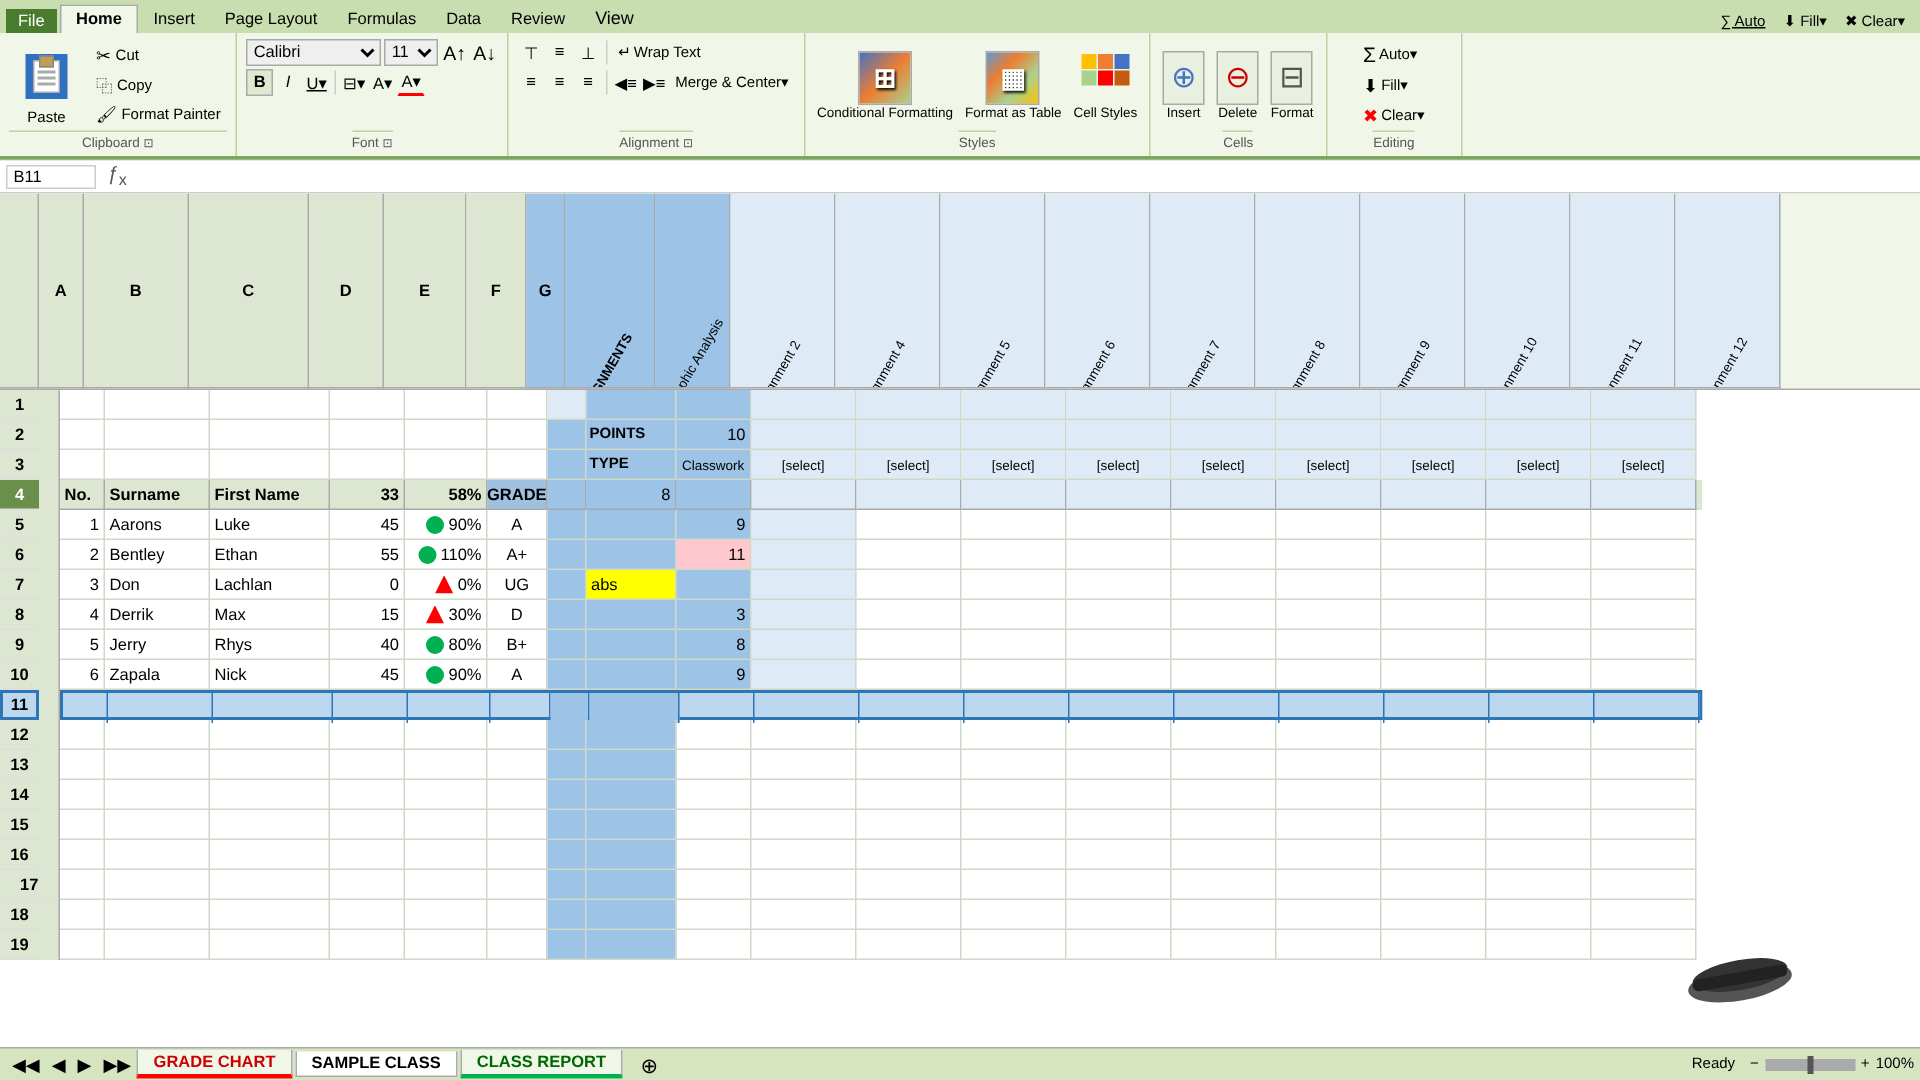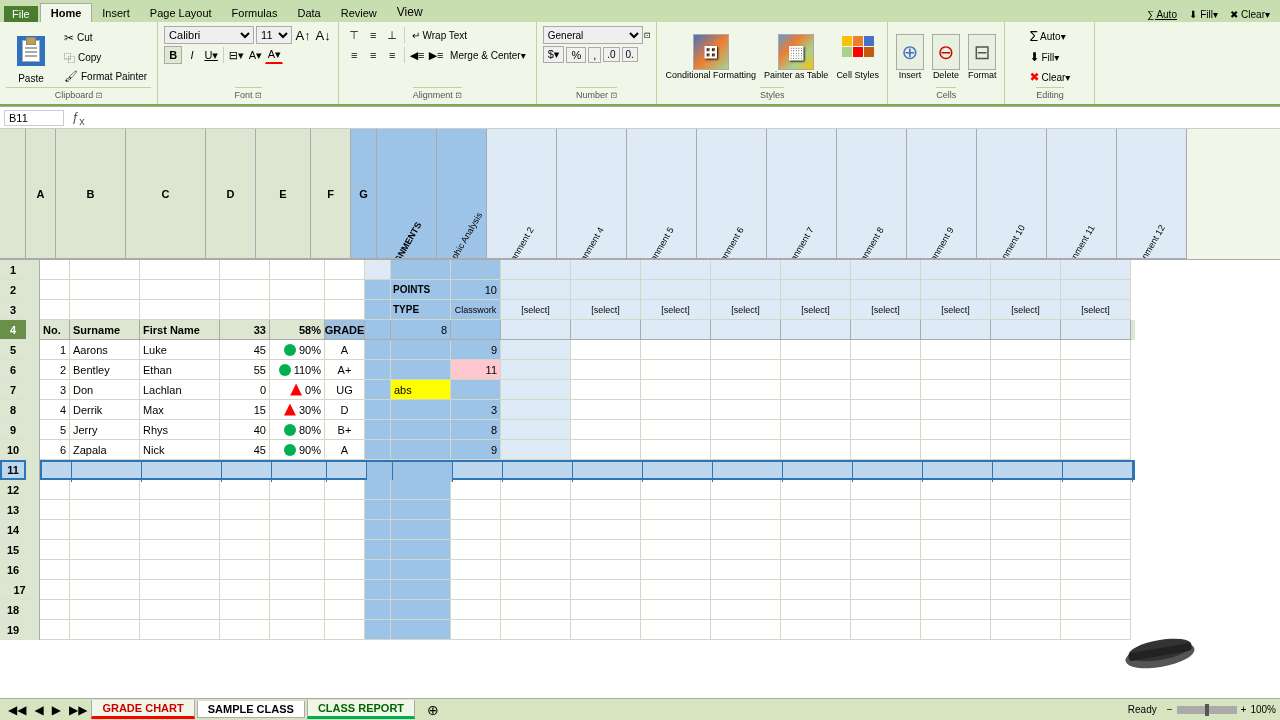--- a/index.html
+++ b/index.html
@@ -125,52 +125,34 @@
           <div class="font-btn">◀≡</div>
           <div class="font-btn">▶≡</div>
           <div style="display:flex; align-items:center; cursor:pointer; padding:1px 3px; font-size:10px; border:1px solid transparent;">
             <span>Merge &amp; Center</span>▾
           </div>
         </div>
       </div>
       <div style="font-size:9px; color:#555; text-align:center; border-top:1px solid #c0d0a0; padding-top:2px;">Alignment <span style="font-size:8px;">⊡</span></div>
     </div>
 
-    <div class="ribbon-group" style="display:flex; flex-direction:column; padding:4px 6px; border-right:1px solid #c0d0a0; min-width:110px;">
-      <div style="display:flex; flex-direction:column; gap:2px; flex:1;">
-        <div style="display:flex; align-items:center;">
-          <select style="width:100px; height:18px; font-size:10px; border:1px solid #aaa;">
-            <option>General</option>
-          </select>
-          <span style="font-size:8px; margin-left:1px;">⊡</span>
-        </div>
-        <div style="display:flex; align-items:center; gap:2px;">
-          <div style="padding:1px 4px; border:1px solid #aaa; background:#f0f0f0; cursor:pointer; font-size:11px;">$▾</div>
-          <div style="padding:1px 4px; border:1px solid #aaa; background:#f0f0f0; cursor:pointer; font-size:11px;">%</div>
-          <div style="padding:1px 4px; border:1px solid #aaa; background:#f0f0f0; cursor:pointer; font-size:11px;">,</div>
-          <div style="padding:1px 3px; border:1px solid #aaa; background:#f0f0f0; cursor:pointer; font-size:10px;">.0</div>
-          <div style="padding:1px 3px; border:1px solid #aaa; background:#f0f0f0; cursor:pointer; font-size:10px;">0.</div>
-        </div>
-      </div>
-      <div style="font-size:9px; color:#555; text-align:center; border-top:1px solid #c0d0a0; padding-top:2px;">Number <span style="font-size:8px;">⊡</span></div>
-    </div>
 
     <div class="ribbon-group" style="display:flex; flex-direction:column; padding:4px 6px; border-right:1px solid #c0d0a0; min-width:150px;">
       <div style="display:flex; gap:4px; flex:1; align-items:center;">
         <div style="display:flex; flex-direction:column; align-items:center; cursor:pointer; padding:2px;">
           <div style="width:36px; height:36px; background: linear-gradient(135deg, #4472c4, #ed7d31, #a9d18e); border:1px solid #aaa; display:flex; align-items:center; justify-content:center; font-size:18px;">
             <span style="font-weight:bold; color:white; text-shadow:1px 1px 2px #000;">⊞</span>
           </div>
           <span style="font-size:9px; text-align:center;">Conditional Formatting</span>
         </div>
         <div style="display:flex; flex-direction:column; align-items:center; cursor:pointer; padding:2px;">
           <div style="width:36px; height:36px; background: linear-gradient(135deg, #5b9bd5, #ed7d31, #a9d18e, #ffc000); border:1px solid #aaa; display:flex; align-items:center; justify-content:center; font-size:18px;">
             <span style="font-weight:bold; color:white; text-shadow:1px 1px 2px #000;">▦</span>
           </div>
-          <span style="font-size:9px; text-align:center;">Painter as Table</span>
+          <span style="font-size:9px; text-align:center;">Format as Table</span>
         </div>
         <div style="display:flex; flex-direction:column; align-items:center; cursor:pointer; padding:2px;">
           <div style="width:36px; height:36px; display:flex; flex-direction:column; gap:1px; padding:2px;">
             <div style="display:flex; gap:1px;">
               <div style="width:10px; height:10px; background:#ffc000;"></div>
               <div style="width:10px; height:10px; background:#ed7d31;"></div>
               <div style="width:10px; height:10px; background:#4472c4;"></div>
             </div>
             <div style="display:flex; gap:1px;">
               <div style="width:10px; height:10px; background:#a9d18e;"></div>

